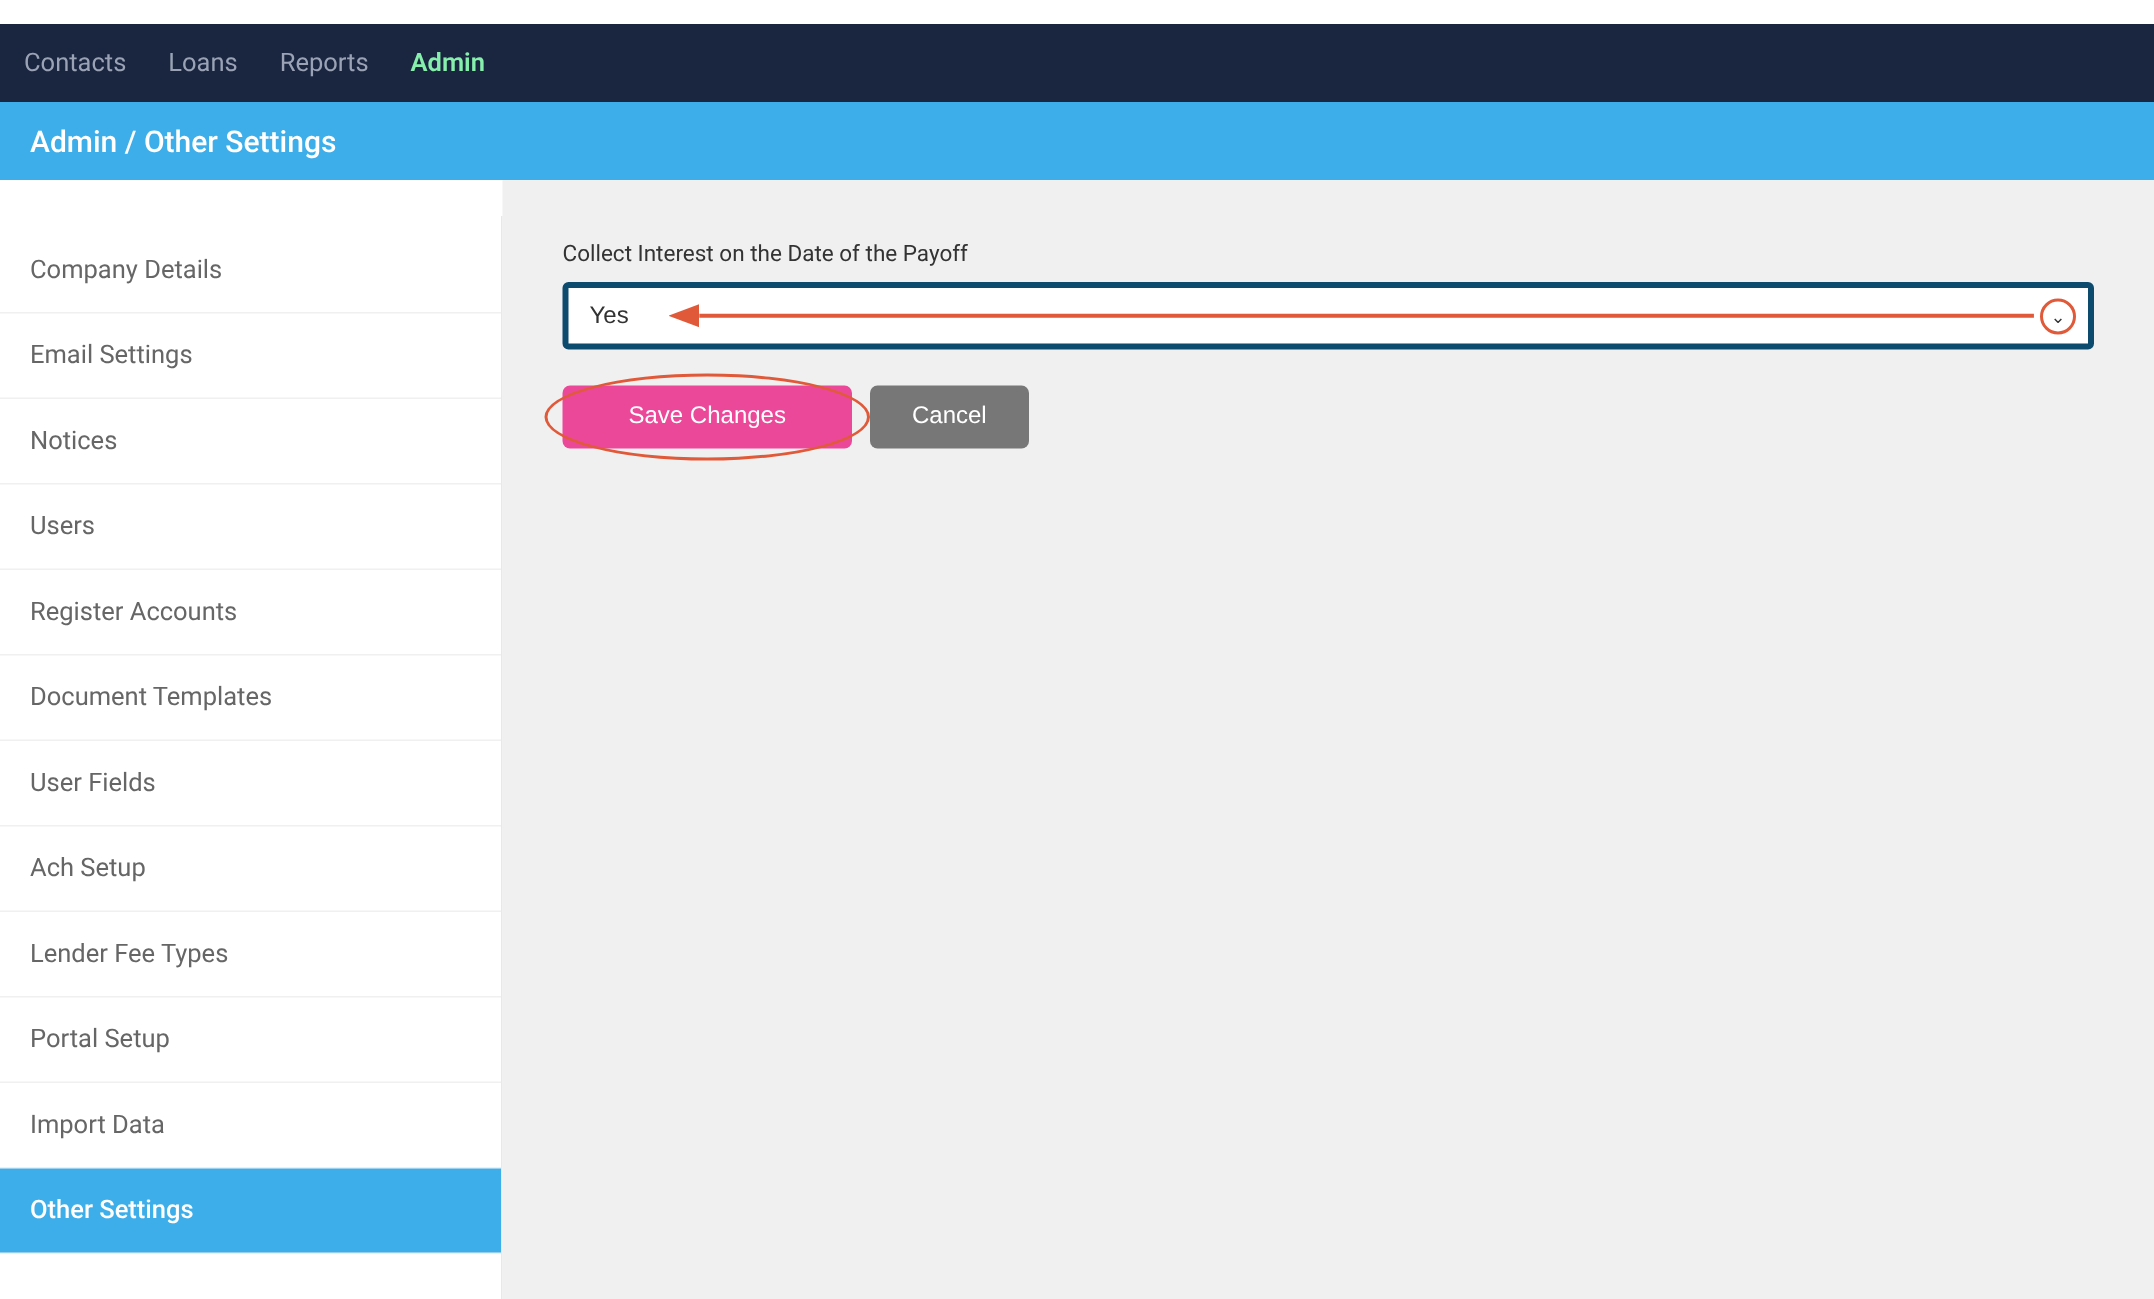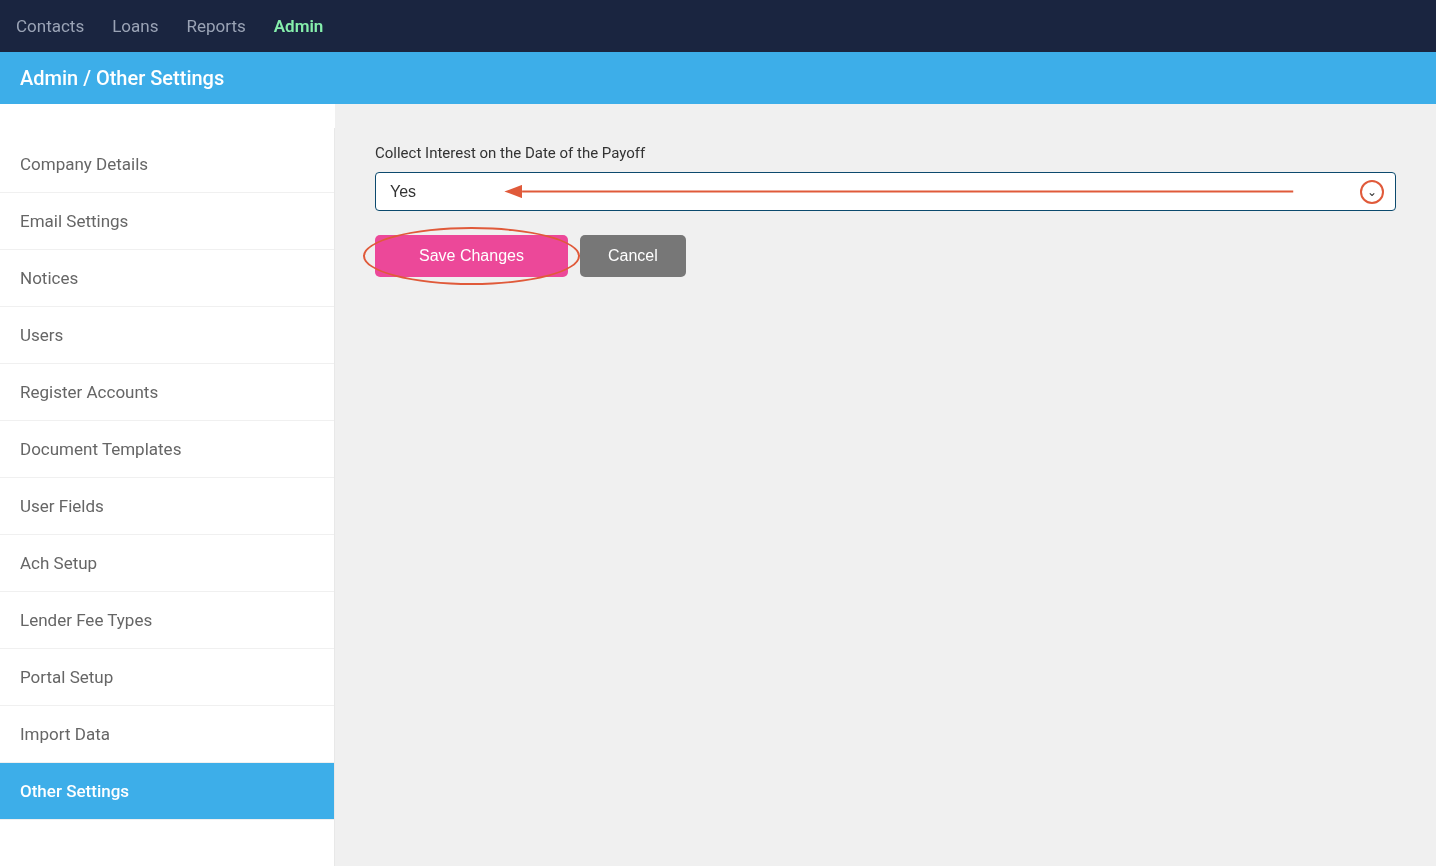--- a/index.html
+++ b/index.html
@@ -5,20 +5,21 @@
     * { box-sizing: border-box; margin: 0; padding: 0; }
     body { font-family: -apple-system, BlinkMacSystemFont, 'Segoe UI', Roboto, sans-serif; background: #fff; }
 
     
     .top-nav {
       background: #1a2540;
       display: flex;
       align-items: center;
       padding: 0 16px;
       height: 52px;
+      margin-top: 16px;
     }
     .top-nav a {
       color: #9aa3b5;
       text-decoration: none;
       font-size: 17px;
       margin-right: 28px;
       cursor: pointer;
     }
     .top-nav a.active {
       color: #86efac;
@@ -82,21 +83,21 @@
 
     .select-wrapper {
       position: relative;
       margin-bottom: 24px;
     }
 
     .select-wrapper select {
       width: 100%;
       padding: 10px 14px;
       font-size: 16px;
-      border: 1px solid #0c4a6e;
+      border: 4px solid #0c4a6e;
       border-radius: 4px;
       background: #fff;
       appearance: none;
       -webkit-appearance: none;
       cursor: pointer;
       color: #333;
     }
 
     .select-chevron {
       position: absolute;

